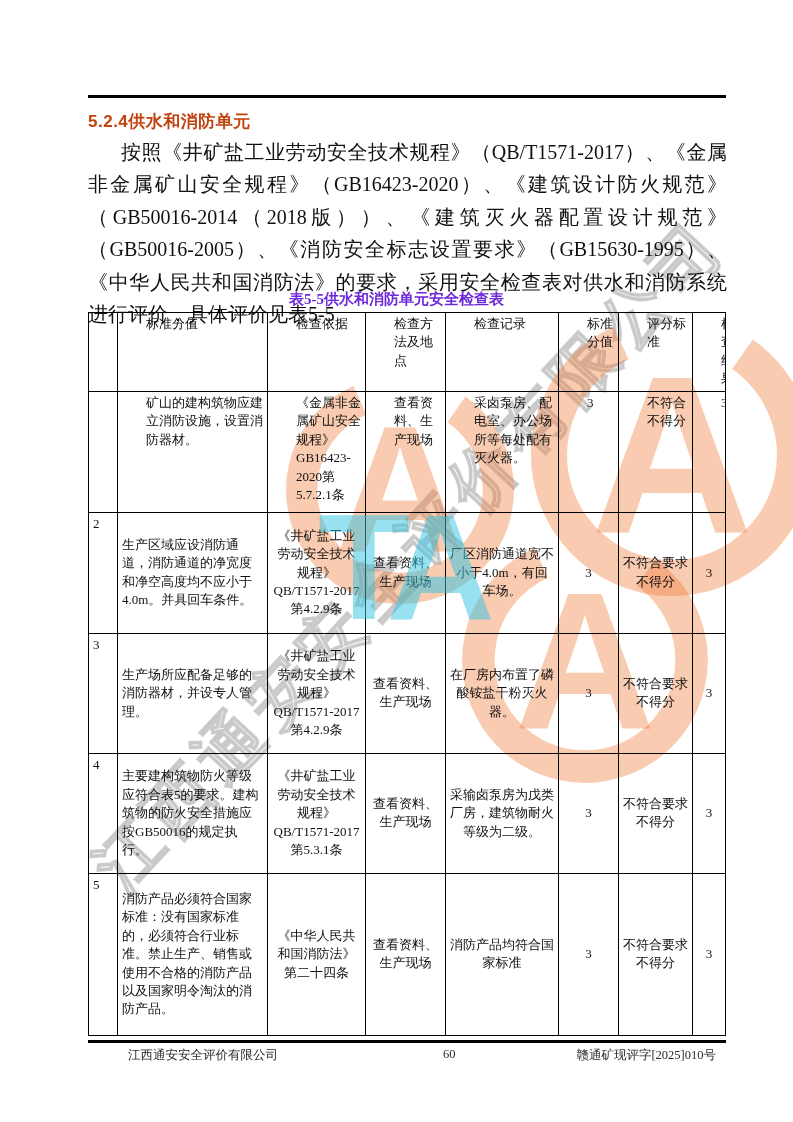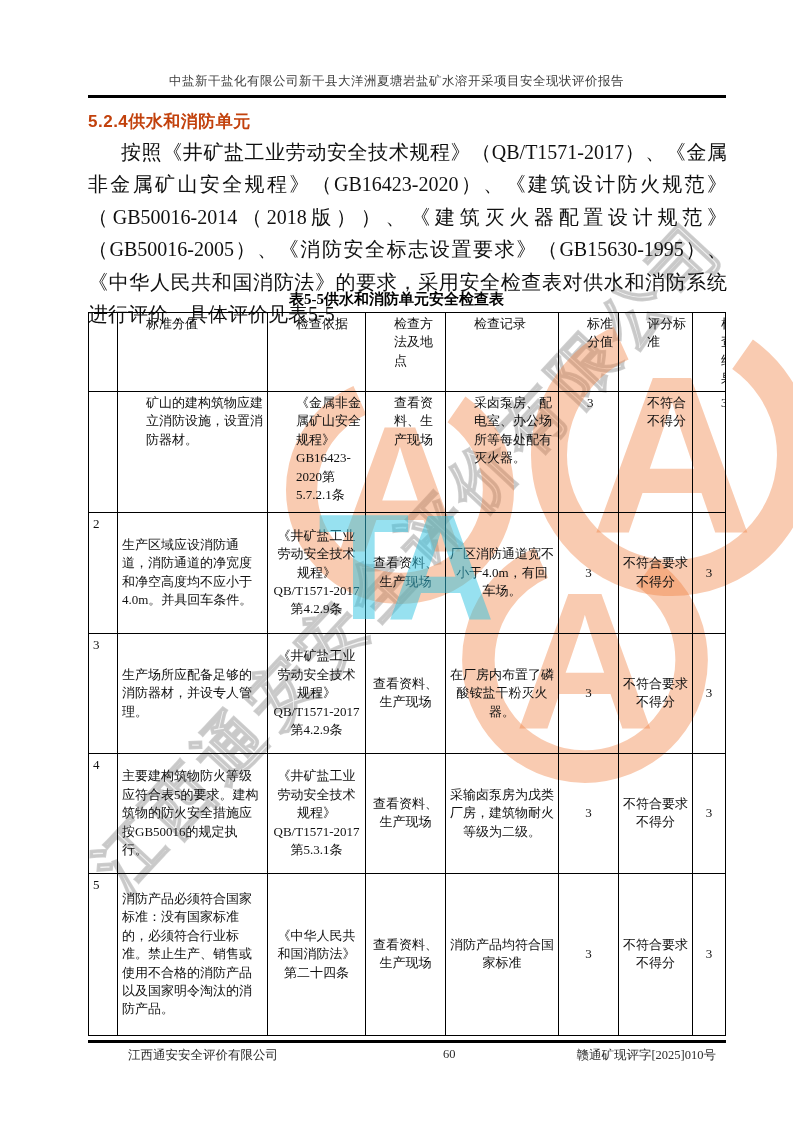--- a/index.html
+++ b/index.html
@@ -40,21 +40,21 @@
     position:absolute; top:110px; left:88px; font-size:17px; font-weight:bold; color:#c2410c;
     font-family:"Liberation Sans", sans-serif; letter-spacing:0.5px;
   }
   .body-paragraph{
     position:absolute; top:136px; left:88px; width:639px;
     font-size:20px; line-height:32.4px; text-align:justify; color:#101010;
     text-indent:33px;
   }
   .table-title{
     position:absolute; top:290px; left:0; width:100%; text-align:center;
-    font-size:15px; font-weight:bold; color:#000000;
+    font-size:15px; font-weight:bold; color:#6d28d9;
   }
   table.check{
     position:absolute; top:312px; left:88px; border-collapse:collapse;
     table-layout:fixed; width:637px; background:transparent;
   }
   table.check td{
     border:1.3px solid #000; padding:2px 4px; font-size:13px; line-height:1.42;
     color:#101010; overflow:hidden; word-break:break-word;
   }
   tr.head td, tr.r-first td{vertical-align:top; text-align:left;padding-left:28px;}
@@ -96,21 +96,20 @@
       <svg width="260" height="260" viewBox="0 0 200 200">
         <circle cx="100" cy="100" r="82" fill="none" stroke="rgba(240,125,60,0.40)" stroke-width="25" stroke-dasharray="430 85" transform="rotate(-55 100 100)"></circle>
         <text x="100" y="152" font-size="150" font-weight="bold" text-anchor="middle" fill="rgba(240,125,60,0.40)" font-family="Liberation Sans, sans-serif">A</text>
       </svg>
     </div>
 
   </div>
 
   <div class="content">
 
-    <div class="doc-header">中盐新干盐化有限公司新干县大洋洲夏塘岩盐矿水溶开采项目安全现状评价报告</div>
     <div class="header-rule"></div>
 
     <div class="section-title">5.2.4供水和消防单元</div>
 
     <div class="body-paragraph">按照《井矿盐工业劳动安全技术规程》（QB/T1571-2017）、《金属非金属矿山安全规程》（GB16423-2020）、《建筑设计防火规范》（GB50016-2014（2018版））、《建筑灭火器配置设计规范》（GB50016-2005）、《消防安全标志设置要求》（GB15630-1995）、《中华人民共和国消防法》的要求，采用安全检查表对供水和消防系统进行评价，具体评价见表5-5。</div>
 
     <div class="table-title">表5-5供水和消防单元安全检查表</div>
 
     <table class="check">
       <colgroup>

